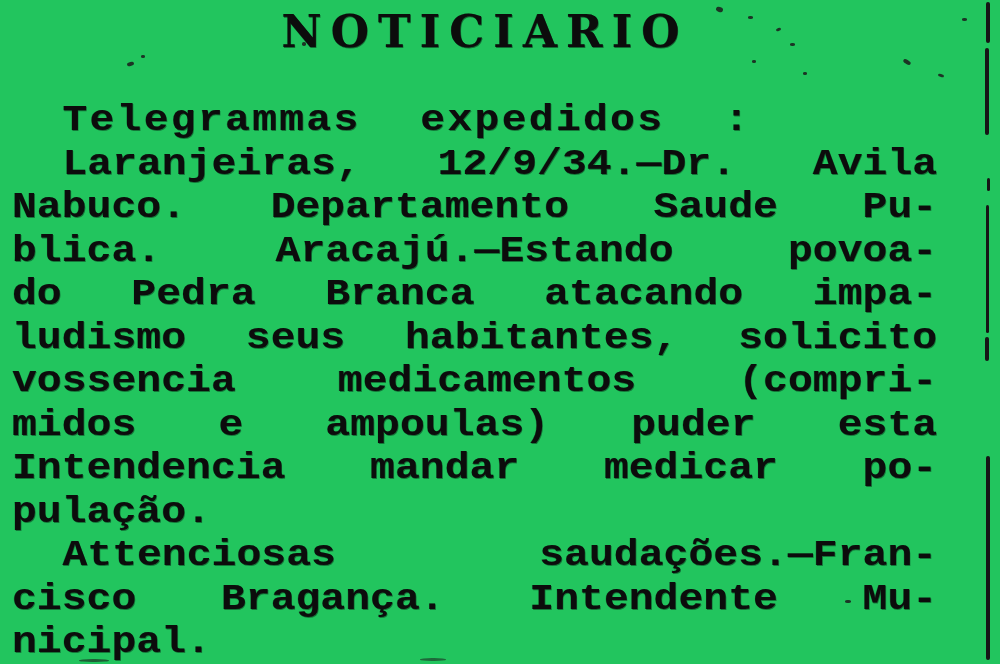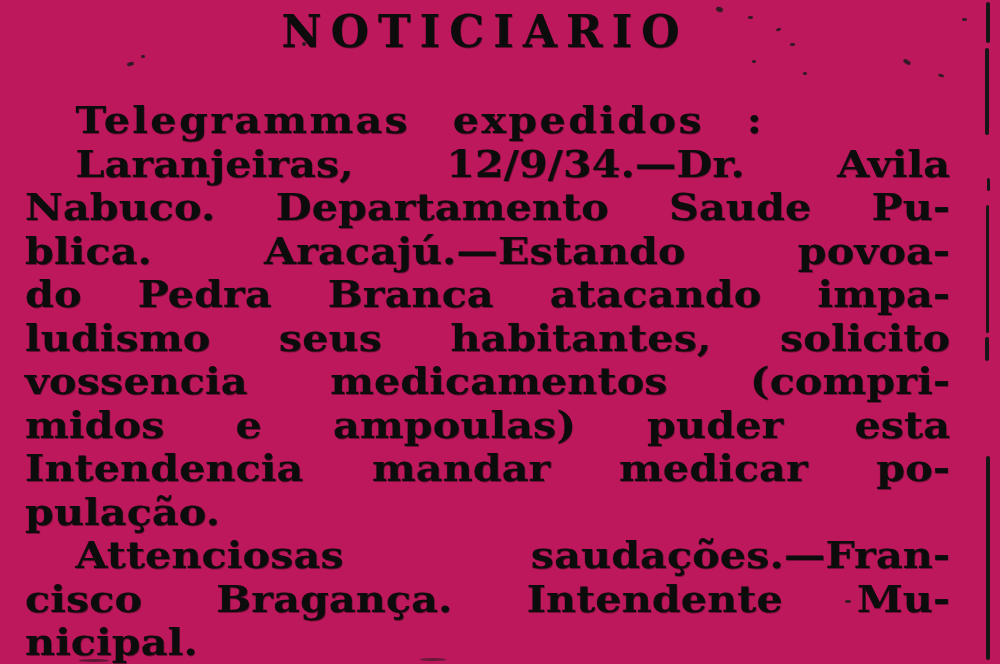--- a/index.html
+++ b/index.html
@@ -1,42 +1,43 @@
 <!DOCTYPE html>
 <html><head>
 <meta charset="utf-8">
 <style>
   * { margin: 0; padding: 0; box-sizing: border-box; }
   html, body { background: #777; }
   .sheet {
     position: relative;
     width: 1000px;
     height: 664px;
-    background: #be185d;
+    background: #22c55e;
     overflow: hidden;
     font-family: "DejaVu Serif", serif;
     color: #0c0c0c;
   }
   .headline {
     position: absolute;
     top: 6px;
     left: 10px;
     width: 950px;
     text-align: center;
     font-size: 44px;
     font-weight: 700;
     letter-spacing: 9px;
     white-space: nowrap;
     text-shadow: 0.6px 0.6px 0 rgba(0,0,0,.45), -0.4px 0 0 rgba(0,0,0,.25);
   }
   .article-body {
     position: absolute;
-    left: 25px;
+    left: 12px;
     top: 99px;
     width: 960px;
+    font-family: Liberation Mono, monospace;
   }
   .line {
     width: 826px;
     height: 43.5px;
     font-size: 37px;
     line-height: 43.5px;
     font-weight: 700;
     text-align: justify;
     text-align-last: justify;
     white-space: nowrap;

